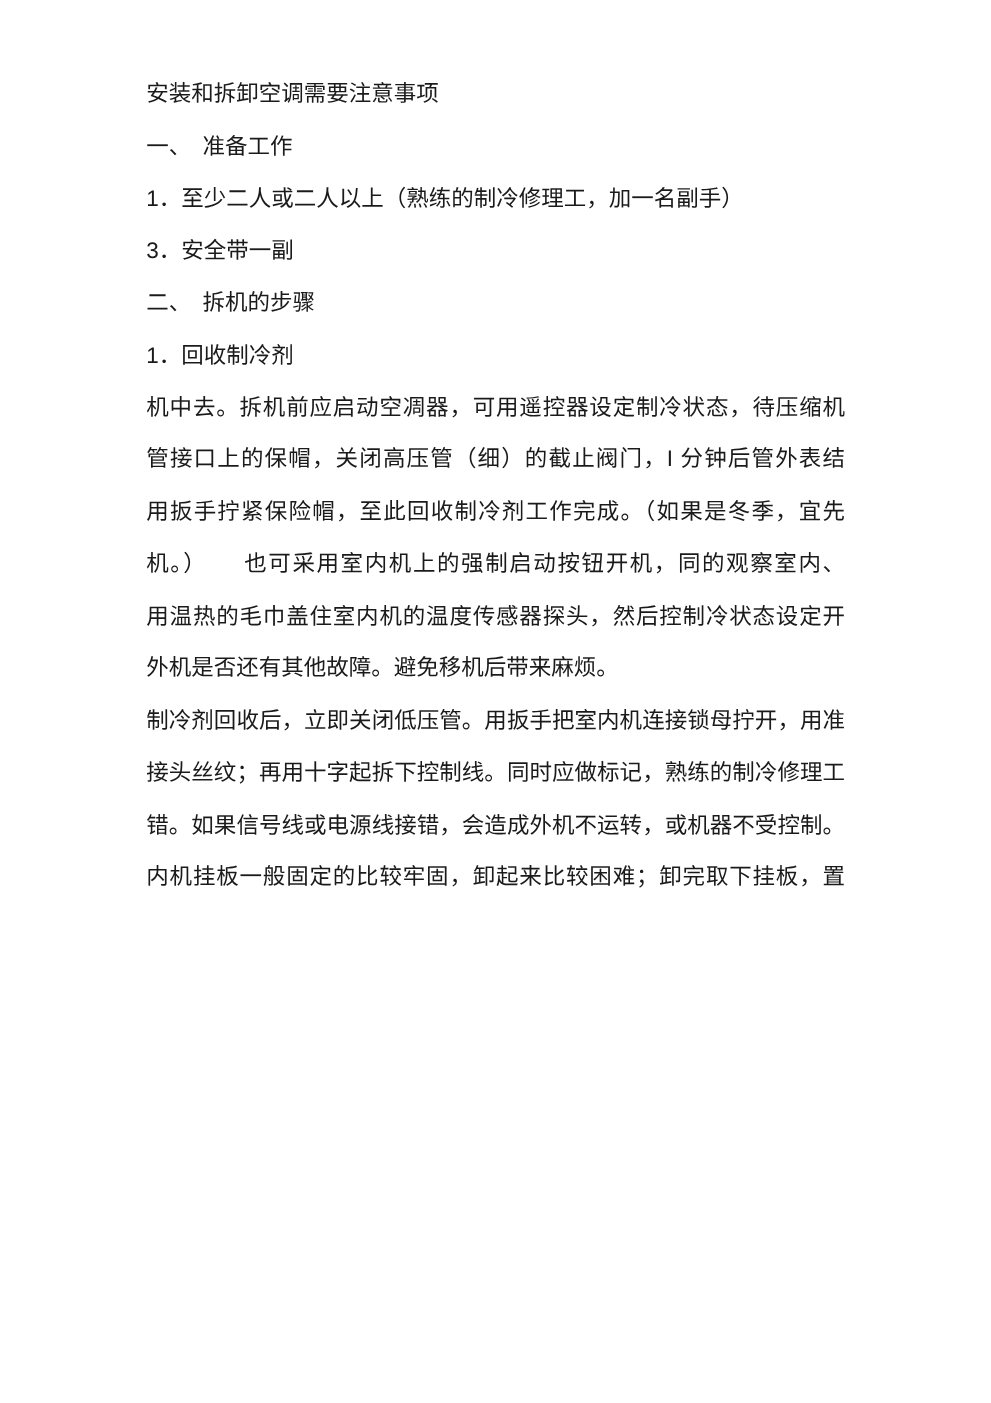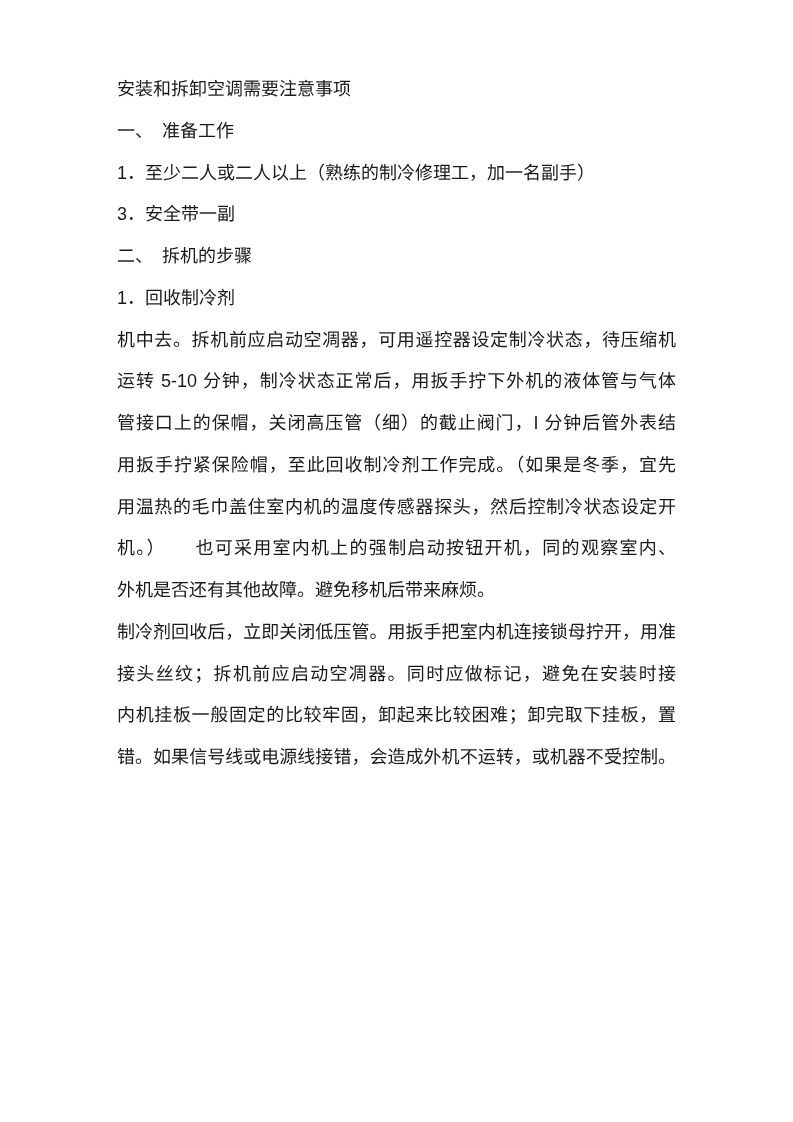--- a/index.html
+++ b/index.html
@@ -11,21 +11,21 @@
     width: 793px;
     height: 1122px;
     overflow: hidden;
     position: relative;
   }
   .page {
     box-sizing: border-box;
     width: 793px;
     height: 1122px;
     background: #ffffff;
-    padding: 69px 117px 0 117px;
+    padding: 55px 117px 0 117px;
     font-family: "Liberation Sans", "DejaVu Sans", sans-serif;
     font-size: 18px;
     line-height: 41.76px;
     color: #1a1a1a;
     -webkit-font-smoothing: antialiased;
   }
   .doc-body {
     width: 559px;
   }
   .line {
@@ -44,24 +44,23 @@
 
 <div class="page">
   <div class="doc-body">
       <div class="line">安装和拆卸空调需要注意事项</div>
       <div class="line">一、　准备工作</div>
       <div class="line">1．至少二人或二人以上（熟练的制冷修理工，加一名副手）</div>
       <div class="line">3．安全带一副</div>
       <div class="line">二、　拆机的步骤</div>
       <div class="line">1．回收制冷剂</div>
       <div class="line justify">机中去。拆机前应启动空凋器，可用遥控器设定制冷状态，待压缩机</div>
-      <div class="line justify">运转 5-10 分钟，制冷状态正常后，用扳手拧下外机的液体管与气体</div>
       <div class="line justify">管接口上的保帽，关闭高压管（细）的截止阀门，I 分钟后管外表结</div>
       <div class="line justify">用扳手拧紧保险帽，至此回收制冷剂工作完成。（如果是冬季，宜先</div>
+      <div class="line justify">机。）　　也可采用室内机上的强制启动按钮开机，同的观察室内、</div>
       <div class="line justify">用温热的毛巾盖住室内机的温度传感器探头，然后控制冷状态设定开</div>
-      <div class="line justify">机。）　　也可采用室内机上的强制启动按钮开机，同的观察室内、</div>
       <div class="line">外机是否还有其他故障。避免移机后带来麻烦。</div>
       <div class="line justify">制冷剂回收后，立即关闭低压管。用扳手把室内机连接锁母拧开，用准</div>
-      <div class="line justify">接头丝纹；拆机前应启动空凋器。同时应做标记，避免在安装时接</div>
+      <div class="line justify">接头丝纹；再用十字起拆下控制线。同时应做标记，熟练的制冷修理工</div>
+      <div class="line justify">错。如果信号线或电源线接错，会造成外机不运转，或机器不受控制。</div>
       <div class="line justify">内机挂板一般固定的比较牢固，卸起来比较困难；卸完取下挂板，置</div>
-      <div class="line justify">错。如果信号线或电源线接错，会造成外机不运转，或机器不受控制。</div>
     </div>
 </div>
 
 </body></html>

